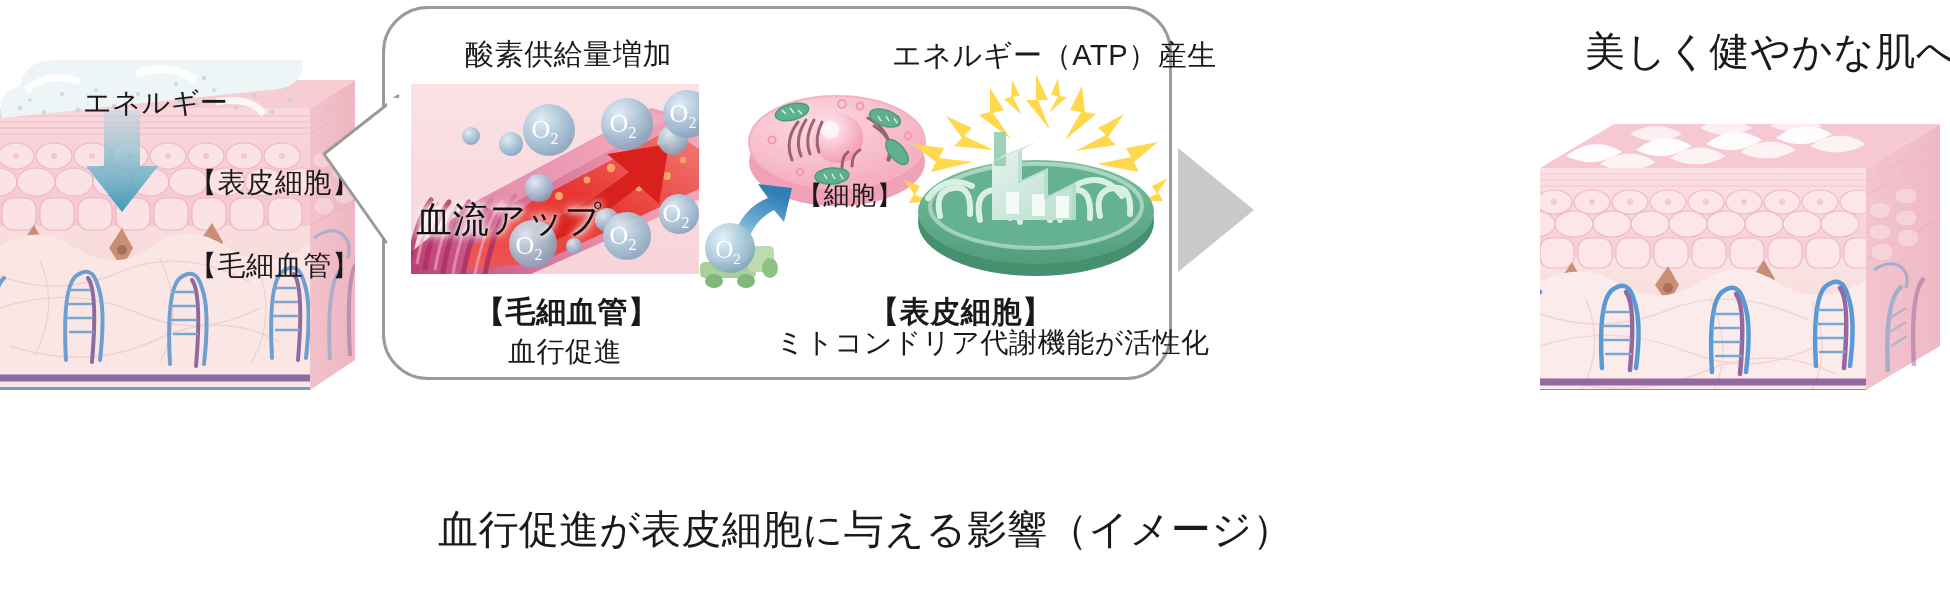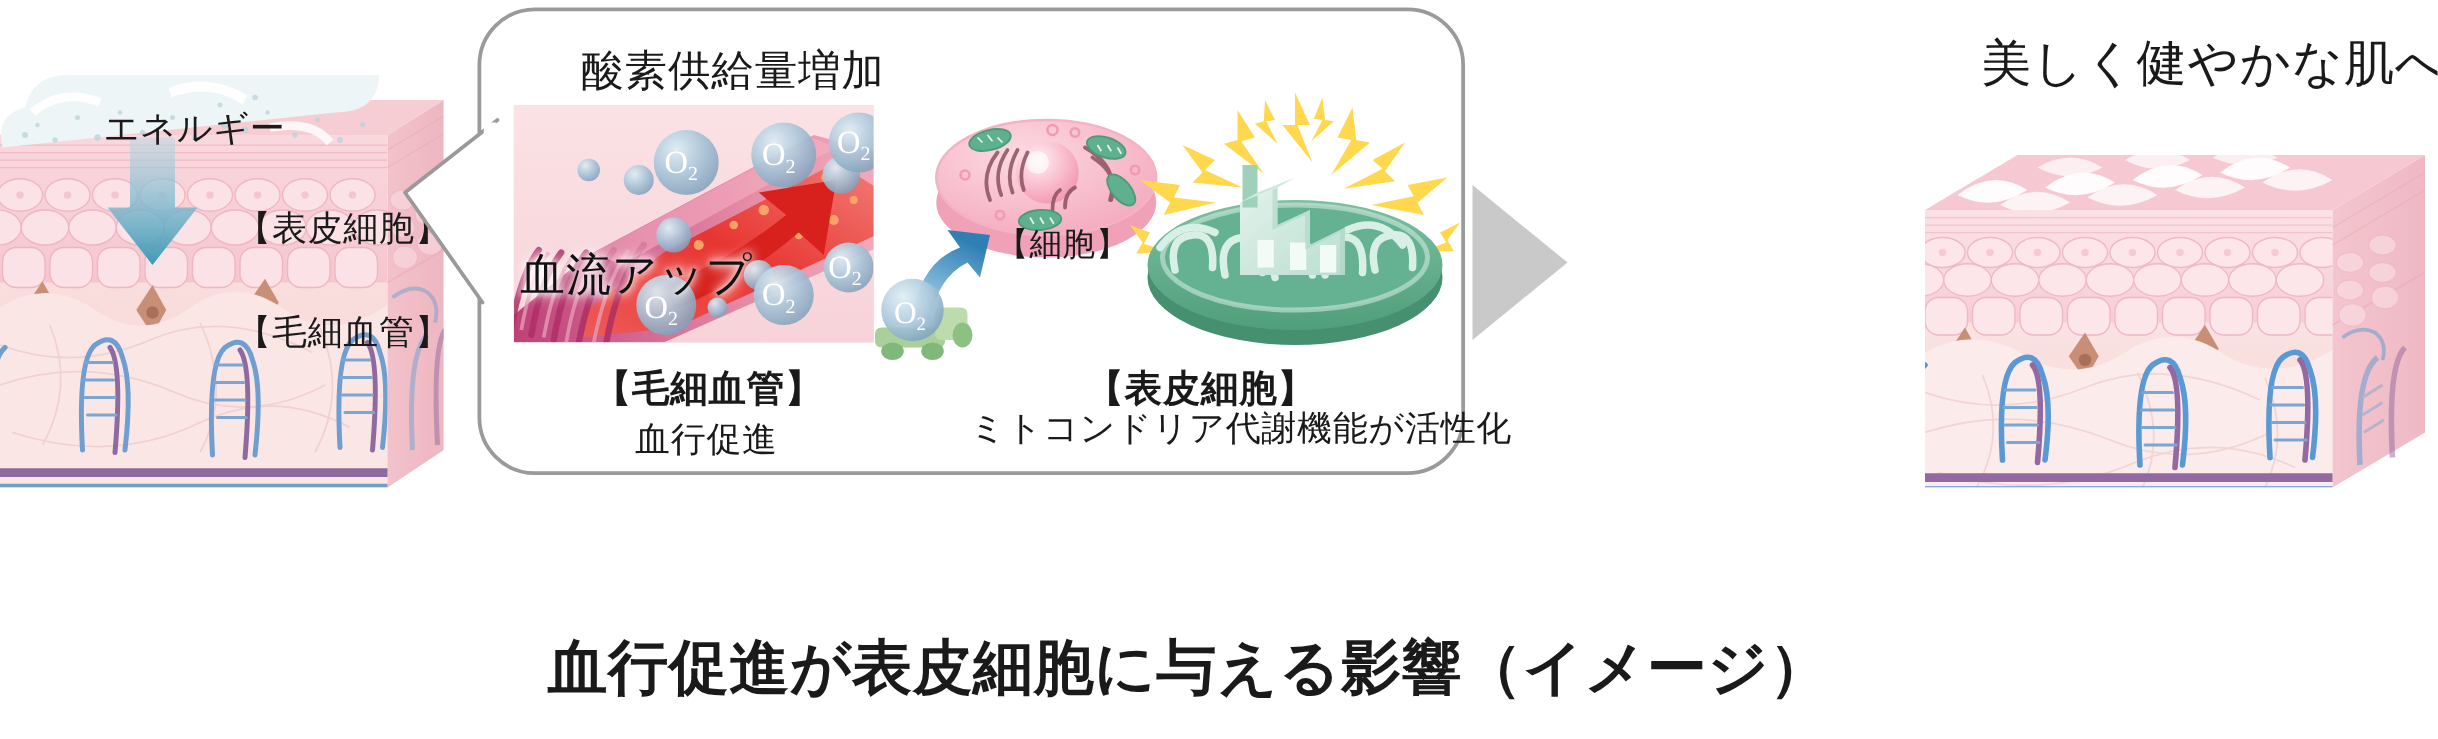--- a/index.html
+++ b/index.html
@@ -10,21 +10,21 @@
     position:relative;overflow:hidden;
     color:#1a1a1a;
   }
   .stage{position:absolute;left:0;top:0;width:1950px;height:591px;}
   .abs{position:absolute;}
 
   
   .lbl{font-size:27px;line-height:1.1;white-space:nowrap;letter-spacing:.02em;}
   .lbl-bold{font-weight:bold;}
   .title-main{
-    font-size:48px;font-weight:bold;letter-spacing:.01em;white-space:nowrap;
+    font-size:40px;font-weight:normal;letter-spacing:.01em;white-space:nowrap;
   }
 
   
   .skinblock{position:absolute;}
   .skin-svg{display:block;}
 
   
   .balloon{
     position:absolute;
     border:3px solid #9a9a9a;
@@ -251,21 +251,21 @@
   <div class="abs lbl" style="left:189px;top:168px;font-size:28px;">【表皮細胞】</div>
   <div class="abs lbl" style="left:189px;top:251px;font-size:28px;">【毛細血管】</div>
 
   <div class="balloon" style="left:382px;top:6px;width:790px;height:374px;"></div>
 
   <svg class="balloon-tail" width="80" height="200" viewBox="0 0 80 200" style="left:320px;top:92px;">
     <path d="M78 4 L4 62 L66 150" fill="#ffffff" stroke="#9a9a9a" stroke-width="3" stroke-linejoin="round" stroke-linecap="round"></path>
     <path d="M72 6 L72 146" stroke="#ffffff" stroke-width="10"></path>
   </svg>
 
-  <div class="abs lbl" style="left:465px;top:39px;font-size:34px;">酸素供給量増加</div>
+  <div class="abs lbl" style="left:465px;top:39px;font-size:29px;">酸素供給量増加</div>
 
   <div class="vessel-box" style="left:411px;top:84px;width:288px;height:190px;">
     <svg width="288" height="190" viewBox="0 0 288 190">
       <defs>
         <linearGradient id="vbg" x1="0" y1="0" x2="0" y2="1">
           <stop offset="0" stop-color="#fbe2e5"></stop>
             <stop offset="1" stop-color="#f7d3d9"></stop>
         </linearGradient>
         <linearGradient id="vesselG" x1="0" y1="0" x2="1" y2="0">
           <stop offset="0" stop-color="#b8356f"></stop>
@@ -347,20 +347,21 @@
           <text x="118" y="170">O<tspan font-size="16" dy="6">2</tspan></text>
           <text x="212" y="160">O<tspan font-size="16" dy="6">2</tspan></text>
           <text x="265" y="138">O<tspan font-size="16" dy="6">2</tspan></text>
         </g>
       </g>
     </svg>
   </div>
 
   <div class="abs lbl" style="left:416px;top:200px;font-size:36px;color:#111;text-shadow:0 0 5px #fff,0 0 9px #fff,0 0 13px #fff;">血流アップ</div>
 
+  <div class="abs lbl" style="left:892px;top:40px;font-size:29px;">エネルギー（ATP）産生</div>
 
   <svg class="abs" width="190" height="130" viewBox="0 0 190 130" style="left:742px;top:80px;">
     <defs>
       <radialGradient id="cellG" cx=".38" cy=".3" r=".8">
         <stop offset="0" stop-color="#fcd9e2"></stop>
           <stop offset="1" stop-color="#f4a8bd"></stop>
       </radialGradient>
       <radialGradient id="nucG" cx=".35" cy=".3" r=".8">
         <stop offset="0" stop-color="#fff0f4"></stop>
           <stop offset="1" stop-color="#f391ad"></stop>

